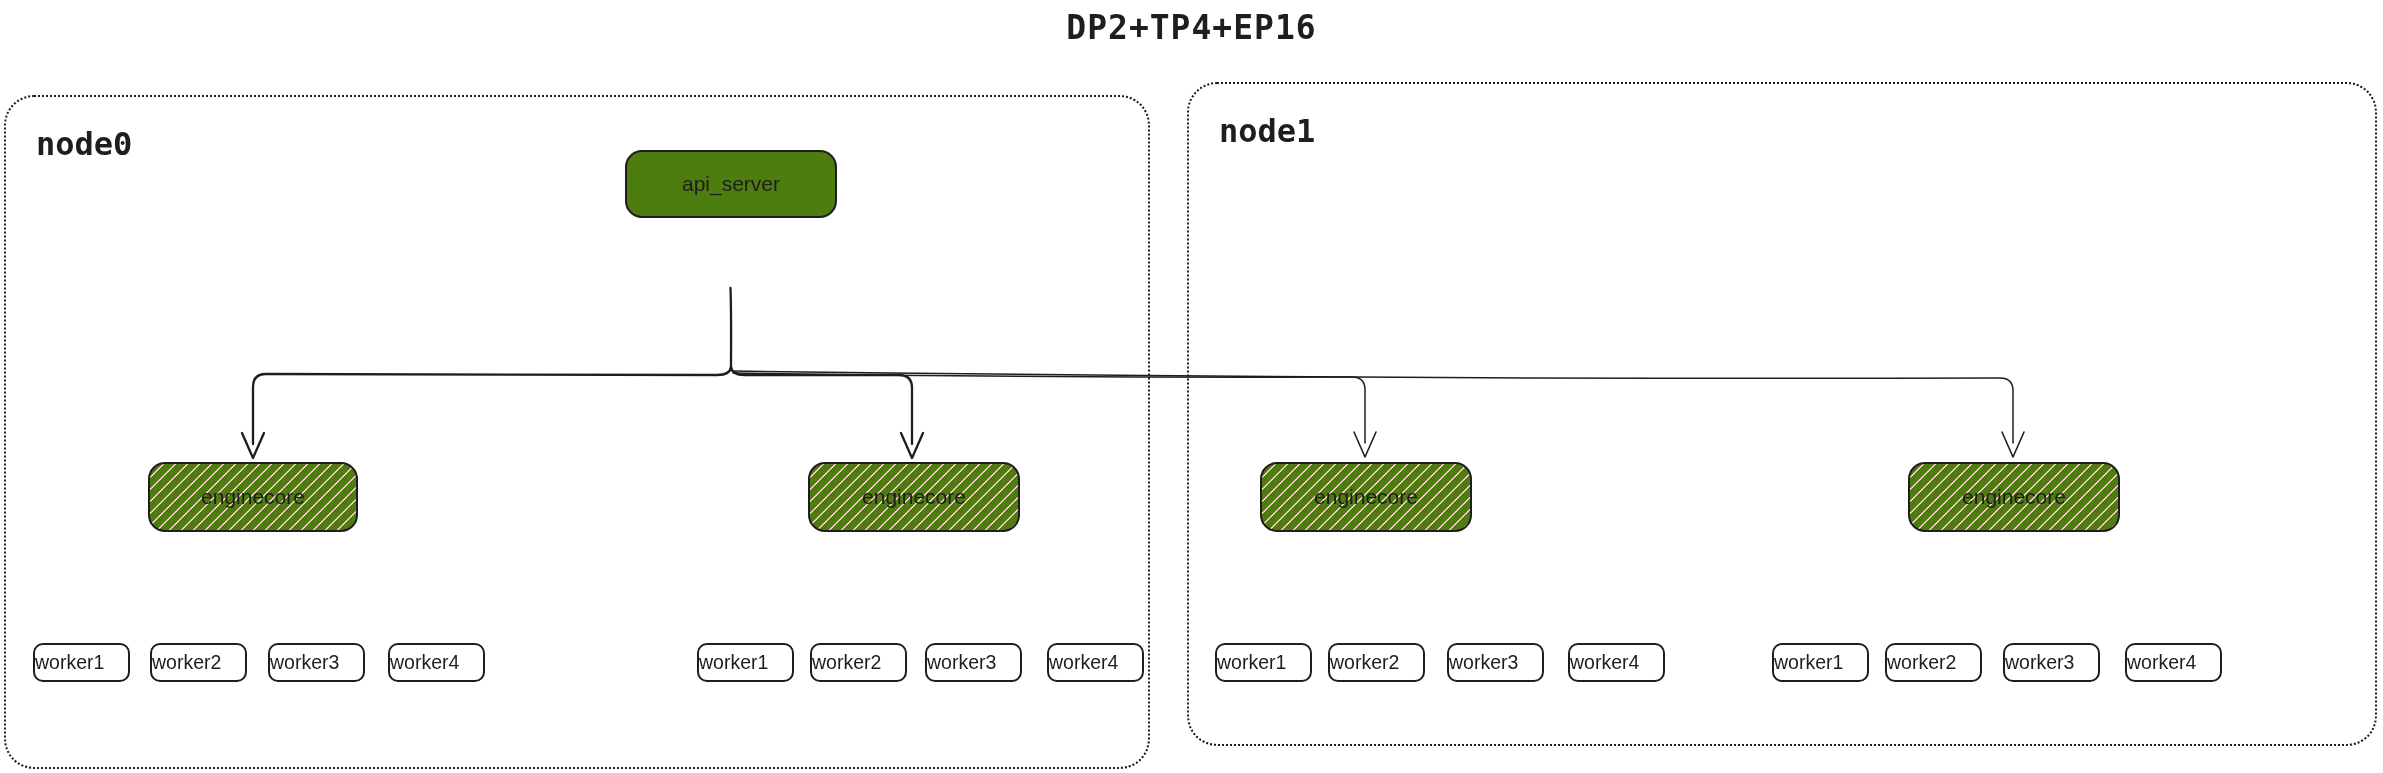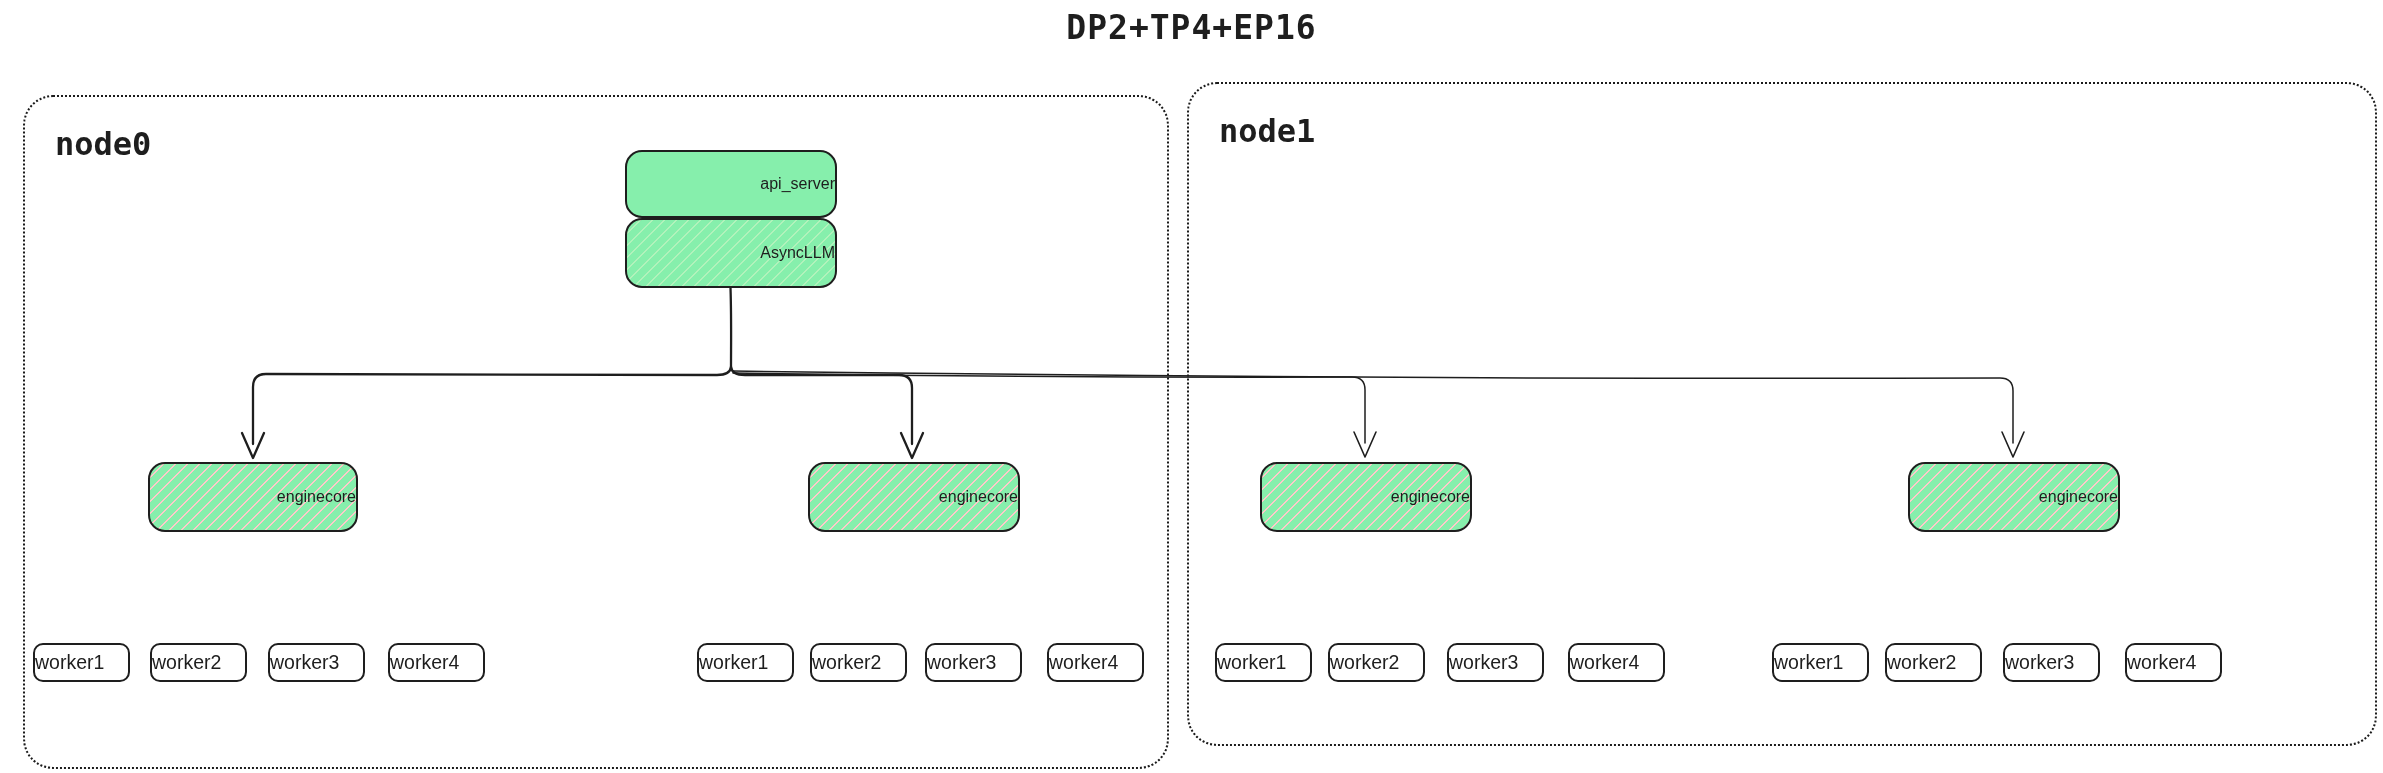--- a/index.html
+++ b/index.html
@@ -11,22 +11,22 @@
     position:absolute;top:8px;left:0;width:100%;text-align:center;
     font-family:"DejaVu Sans Mono",monospace;font-weight:700;font-size:33px;letter-spacing:1px;
   }
   .node{position:absolute;border:2.5px dotted #1b1b1b;border-radius:30px;background:transparent;}
   .node-label{
     position:absolute;top:28px;left:30px;
     font-family:"DejaVu Sans Mono",monospace;font-weight:700;font-size:32px;
   }
   .box{
     position:absolute;border:2.6px solid #1e1e1e;border-radius:17px;
-    display:flex;align-items:center;justify-content:flex-end;
-    font-size:16px;background:#86efac;box-sizing:border-box;
+    display:flex;align-items:center;justify-content:center;
+    font-size:21px;background:#4d7c0f;box-sizing:border-box;
   }
   .hatch-green{
     background-image:repeating-linear-gradient(135deg,#b2f2bb 0px,#b2f2bb 1.6px,transparent 1.6px,transparent 8.5px);
   }
   .hatch-red{
     background-image:repeating-linear-gradient(135deg,#ffc9c9 0px,#ffc9c9 1.6px,transparent 1.6px,transparent 8.5px);
   }
   .api-server{left:625px;top:150px;width:212px;height:68px;z-index:2;}
   .asyncllm{left:625px;top:218px;width:212px;height:70px;z-index:2;}
   .engine1{left:148px;top:462px;width:210px;height:70px;}
@@ -41,33 +41,30 @@
   }
   svg.arrows{position:absolute;left:0;top:0;pointer-events:none;z-index:3;}
 </style>
 </head>
 <body>
 
 <div class="canvas">
 
   <div class="title">DP2+TP4+EP16</div>
 
-  <div class="node" style="left:23px;top:95px;width:1142px;height:670px;">
+  <div class="node" style="left:4px;top:95px;width:1142px;height:670px;">
     <div class="node-label">node0</div>
   </div>
 
   <div class="node" style="left:1187px;top:82px;width:1186px;height:660px;">
     <div class="node-label">node1</div>
   </div>
 
   <div class="box api-server">
     <span>api_server</span>
-  </div>
-  <div class="box asyncllm hatch-green">
-    <span>AsyncLLM</span>
   </div>
 
   <div class="box engine1 hatch-red">
     <span>enginecore</span>
   </div>
   <div class="box engine2 hatch-red">
     <span>enginecore</span>
   </div>
   <div class="box engine3 hatch-red">
     <span>enginecore</span>

